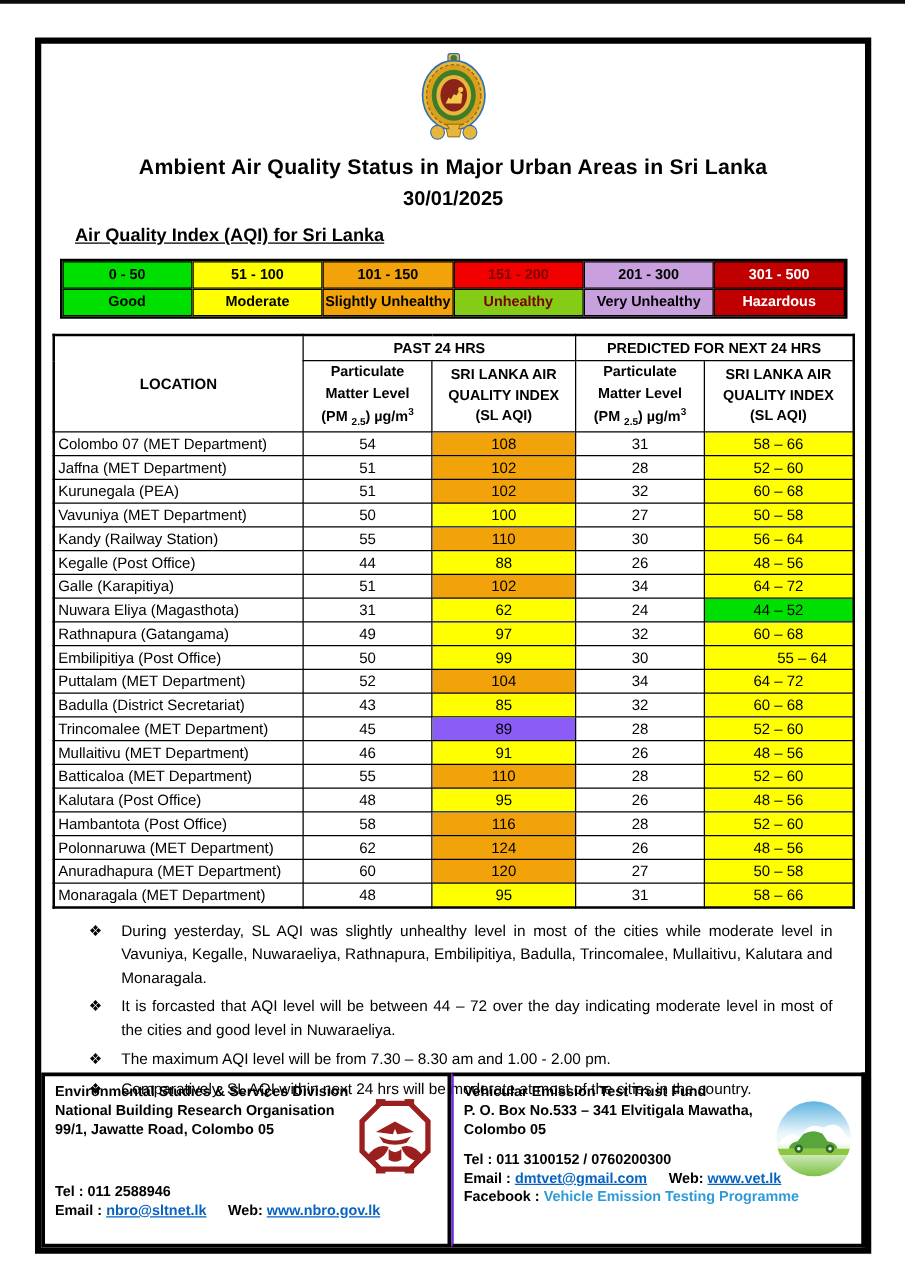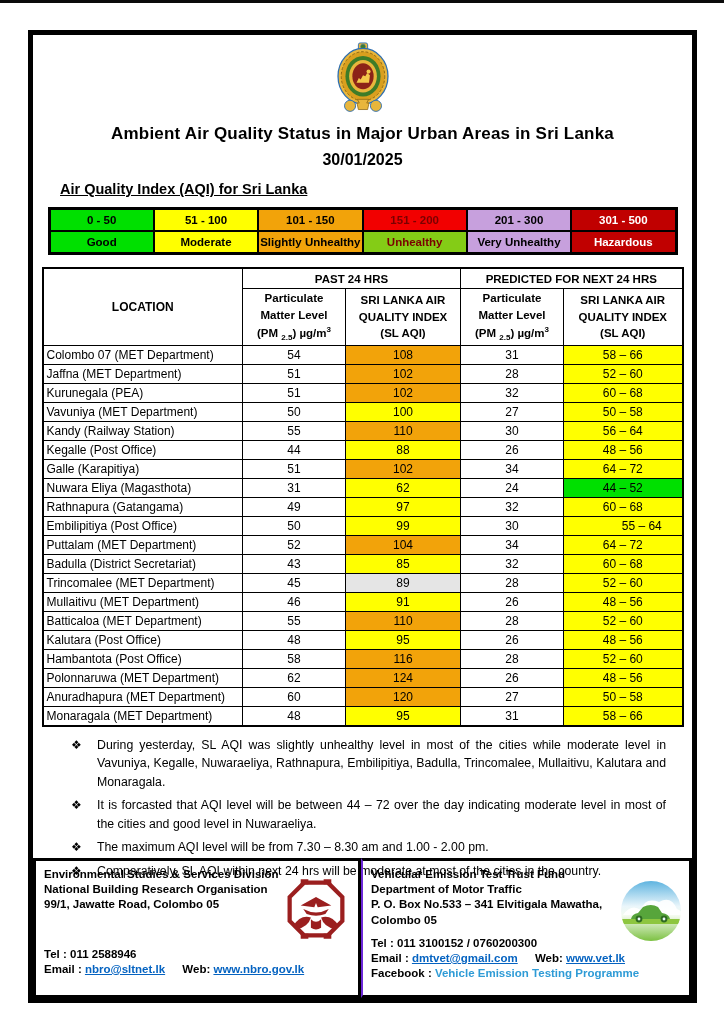--- a/index.html
+++ b/index.html
@@ -218,21 +218,21 @@
         <tr>
           <td class="loc">Badulla (District Secretariat)</td>
           <td class="num">43</td>
           <td class="num" style="background-color: rgb(255, 255, 0);">85</td>
           <td class="num">32</td>
           <td class="num" style="background-color: rgb(255, 255, 0);">60 – 68</td>
         </tr>
         <tr>
           <td class="loc">Trincomalee (MET Department)</td>
           <td class="num">45</td>
-          <td class="num" style="background-color: #e5e5e5;">89</td>
+          <td class="num" style="background-color: #8b5cf6;">89</td>
           <td class="num">28</td>
           <td class="num" style="background-color: rgb(255, 255, 0);">52 – 60</td>
         </tr>
         <tr>
           <td class="loc">Mullaitivu (MET Department)</td>
           <td class="num">46</td>
           <td class="num" style="background-color: rgb(255, 255, 0);">91</td>
           <td class="num">26</td>
           <td class="num" style="background-color: rgb(255, 255, 0);">48 – 56</td>
         </tr>
@@ -320,21 +320,20 @@
           <rect x="49" y="69" width="9" height="6" fill="#9B1F1F"></rect>
         <path d="M40 26 L58 36 L42 38 L40 33 L38 38 L22 36 Z" fill="#9B1F1F"></path>
         <path d="M25 40 Q40 48 55 40 L51 46 Q40 50 29 46 Z" fill="#9B1F1F"></path>
         <path d="M13 60 Q22 46 34 50 Q31 61 17 64 Z" fill="#9B1F1F"></path>
         <path d="M67 60 Q58 46 46 50 Q49 61 63 64 Z" fill="#9B1F1F"></path>
         <path d="M34 52 Q40 58 46 52 L46 62 Q40 66 34 62 Z" fill="#9B1F1F"></path>
       </svg>
     </div>
     <div class="fbox right">
       <div class="fline">Vehicular Emission Test Trust Fund</div>
-      <div class="fline">Department of Motor Traffic</div>
       <div class="fline">P. O. Box No.533 – 341 Elvitigala Mawatha,</div>
       <div class="fline">Colombo 05</div>
       <div class="gap-sm"></div>
       <div class="fline"><span>Tel : </span><span>011 3100152 / 0760200300</span></div>
       <div class="fline">
         <span>Email : </span><span class="lnk">dmtvet@gmail.com</span><span class="sp"></span>
         <span>Web: </span><span class="lnk">www.vet.lk</span>
       </div>
       <div class="fline">
         <span>Facebook : </span><span class="fb-lnk">Vehicle Emission Testing Programme</span>

